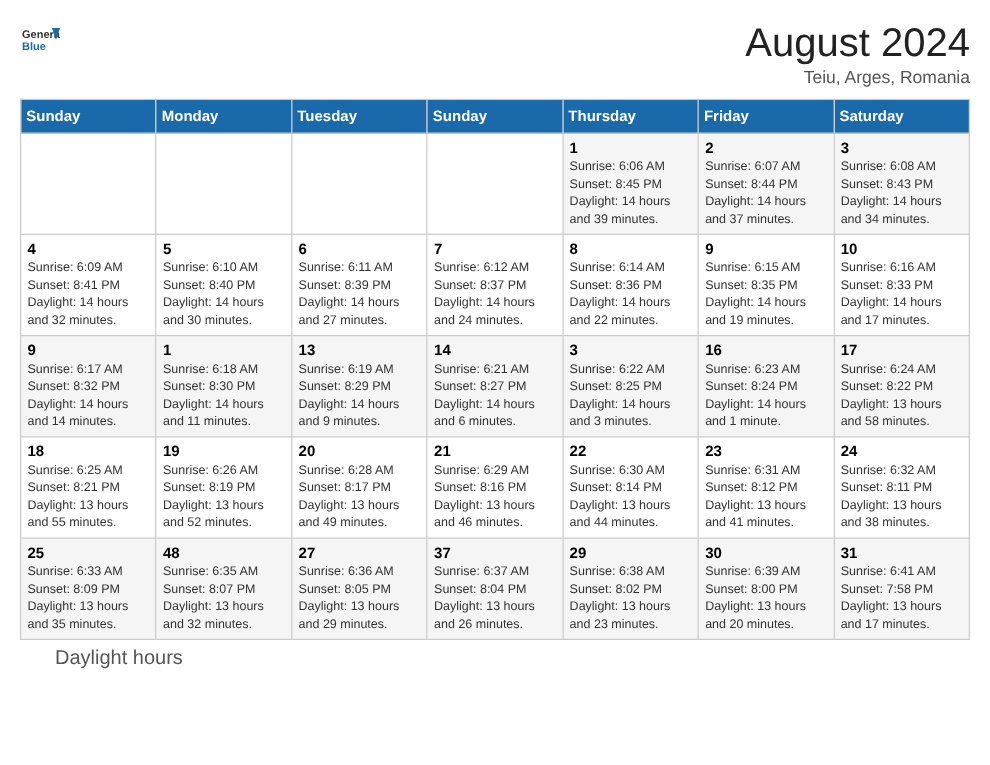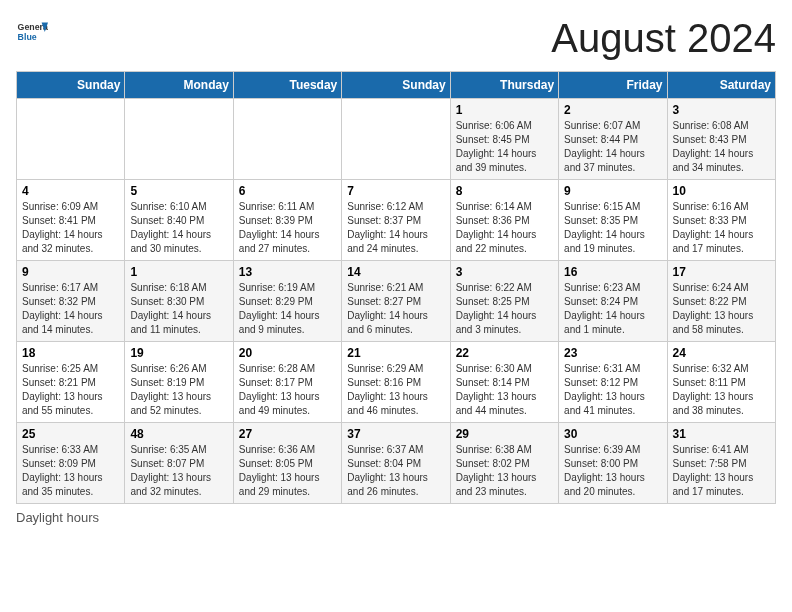--- a/index.html
+++ b/index.html
@@ -22,38 +22,38 @@
       gap: 4px;
     }
     .logo-icon {
       width: 32px;
       height: 32px;
     }
     .title-block {
       text-align: right;
     }
     .month-title {
-      font-size: 40px;
+      font-size: 32px;
       font-weight: normal;
       color: #222;
     }
     .subtitle {
       font-size: 14px;
       color: #555;
     }
     table {
       width: 100%;
       border-collapse: collapse;
       font-size: 11px;
     }
     thead tr th {
       background: #1a6aab;
       color: #fff;
       padding: 6px 4px;
-      text-align: right;
+      text-align: left;
       font-size: 12px;
       font-weight: bold;
       border: 1px solid #ccc;
     }
     tbody tr td {
       border: 1px solid #ccc;
       vertical-align: top;
       padding: 4px 5px;
       height: 80px;
       width: calc(100% / 7);
@@ -71,37 +71,39 @@
     .day-info {
       font-size: 10px;
       color: #333;
       line-height: 1.4;
     }
     .empty-cell {
       background: #fff !important;
     }
     .footer {
       margin-top: 6px;
-      font-size: 13px;
+      font-size: 16px;
       color: #555;
+      margin-left: 28px;
     }
   </style>
 </head>
 <body>
 
 <div class="header">
   <div class="logo">
     <svg class="logo-icon" viewBox="0 0 40 40" xmlns="http://www.w3.org/2000/svg">
       <text x="2" y="18" font-size="11" font-weight="bold" fill="#333">General</text>
       <text x="2" y="30" font-size="11" font-weight="bold" fill="#1a6aab">Blue</text>
       <polygon points="32,8 40,8 36,20" fill="#1a6aab"></polygon>
     </svg>
   </div>
   <div class="title-block">
     <div class="month-title">August 2024</div>
+    <div class="subtitle">Teiu, Arges, Romania</div>
   </div>
 </div>
 
 <table>
   <thead>
     <tr>
     <th>Sunday</th>
         <th>Monday</th>
         <th>Tuesday</th>
         <th>Sunday</th>

